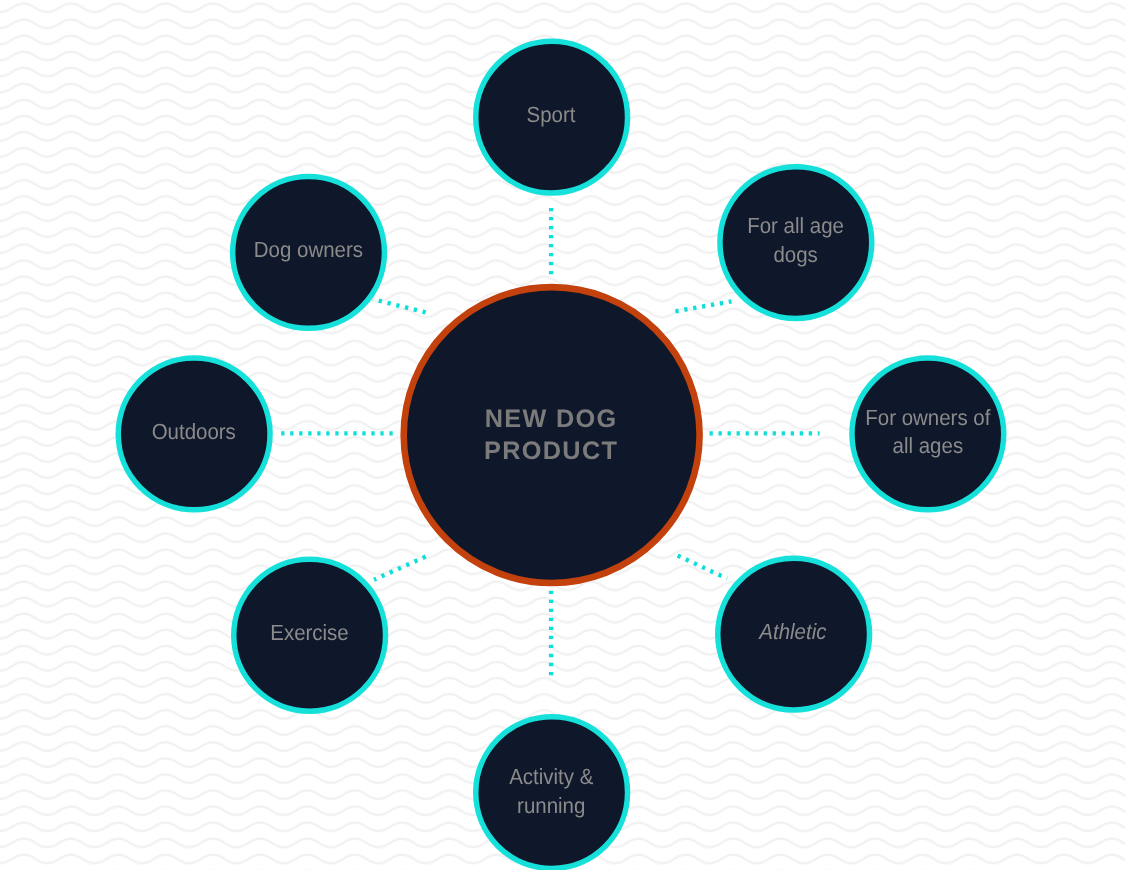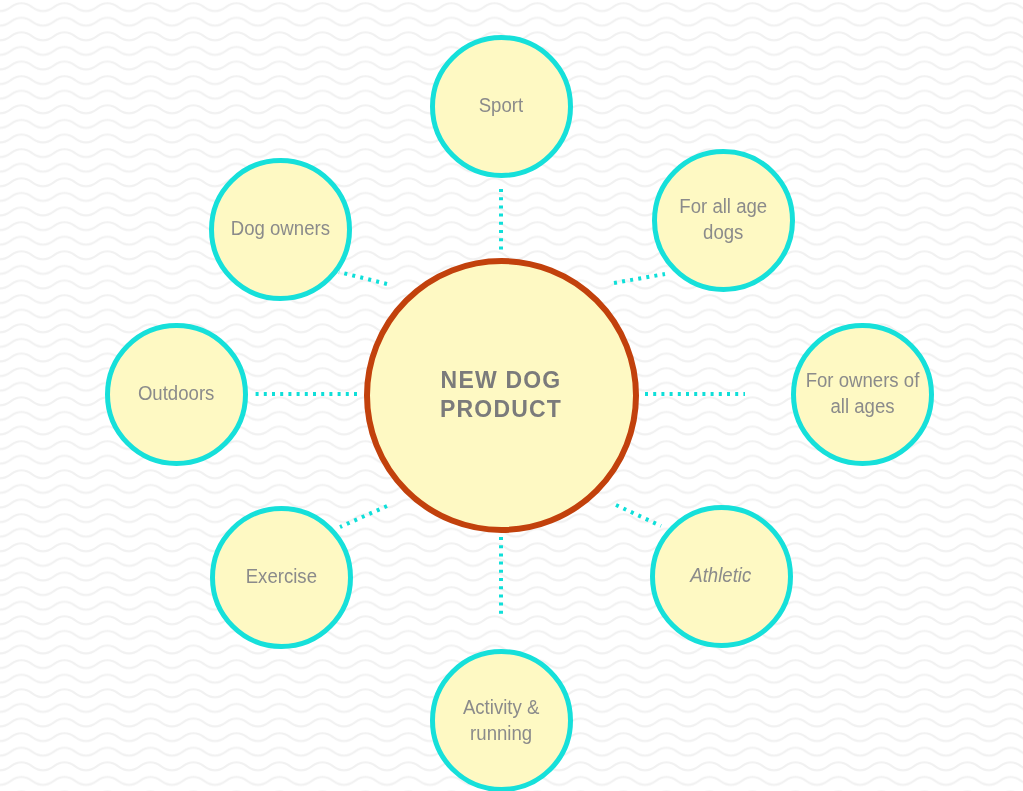--- a/index.html
+++ b/index.html
@@ -26,21 +26,21 @@
     position: absolute;
     inset: 0;
     width: 1023px;
     height: 791px;
     pointer-events: none;
   }
   .node {
     position: absolute;
     box-sizing: border-box;
     border-radius: 50%;
-    background: #fef9c3;
+    background: #0f172a;
     display: flex;
     align-items: center;
     justify-content: center;
     text-align: center;
   }
   .node-center {
     border: 6px solid #c2410c;
   }
   .node-satellite {
     border: 5px solid #16e0da;
@@ -97,21 +97,21 @@
 
   <div class="node node-satellite" style="left:429.5px; top:34.5px; width:143px; height:143px;">
     <span class="satellite-label">Sport</span>
   </div>
 
   <div class="node node-satellite" style="left:651.5px; top:148.5px; width:143px; height:143px;align-items:center;">
     <span class="satellite-label">For all age
 dogs</span>
   </div>
 
-  <div class="node node-satellite" style="left:791px; top:322.5px; width:143px; height:143px;justify-content:flex-end;">
+  <div class="node node-satellite" style="left:772px; top:322.5px; width:143px; height:143px;justify-content:flex-end;">
     <span class="satellite-label" style="width:152px;">For owners of
 all ages</span>
   </div>
 
   <div class="node node-satellite" style="left:649.5px; top:504.5px; width:143px; height:143px;font-style:italic;">
     <span class="satellite-label">Athletic</span>
   </div>
 
   <div class="node node-satellite" style="left:429.5px; top:649px; width:143px; height:143px;">
     <span class="satellite-label">Activity &amp;

